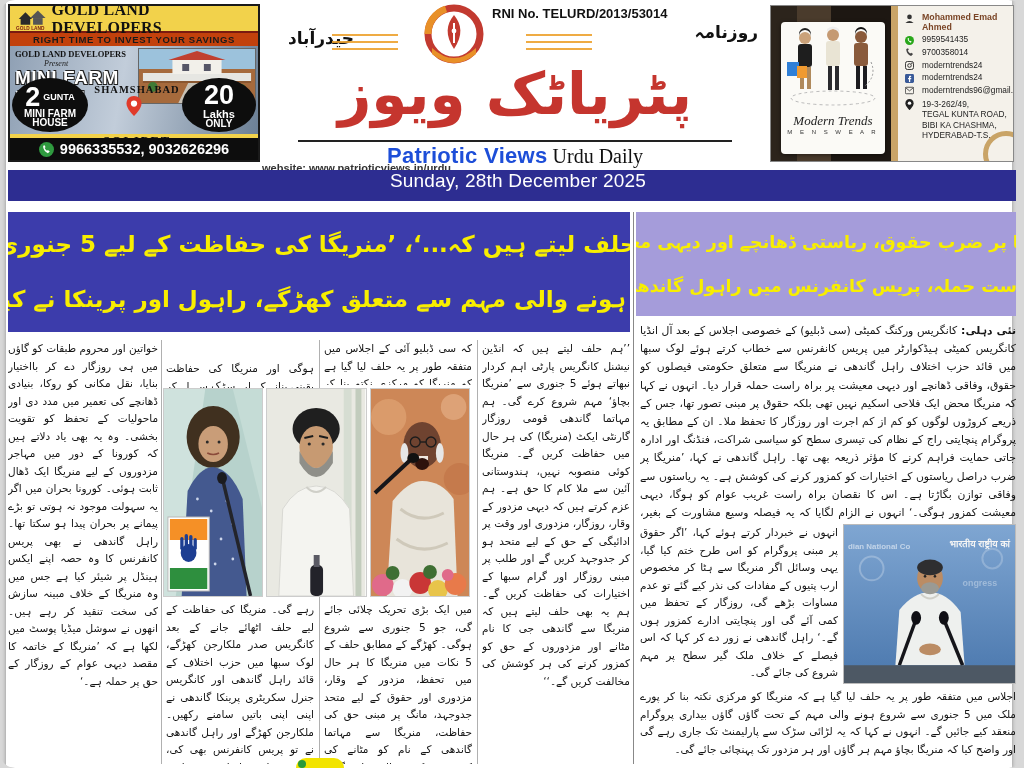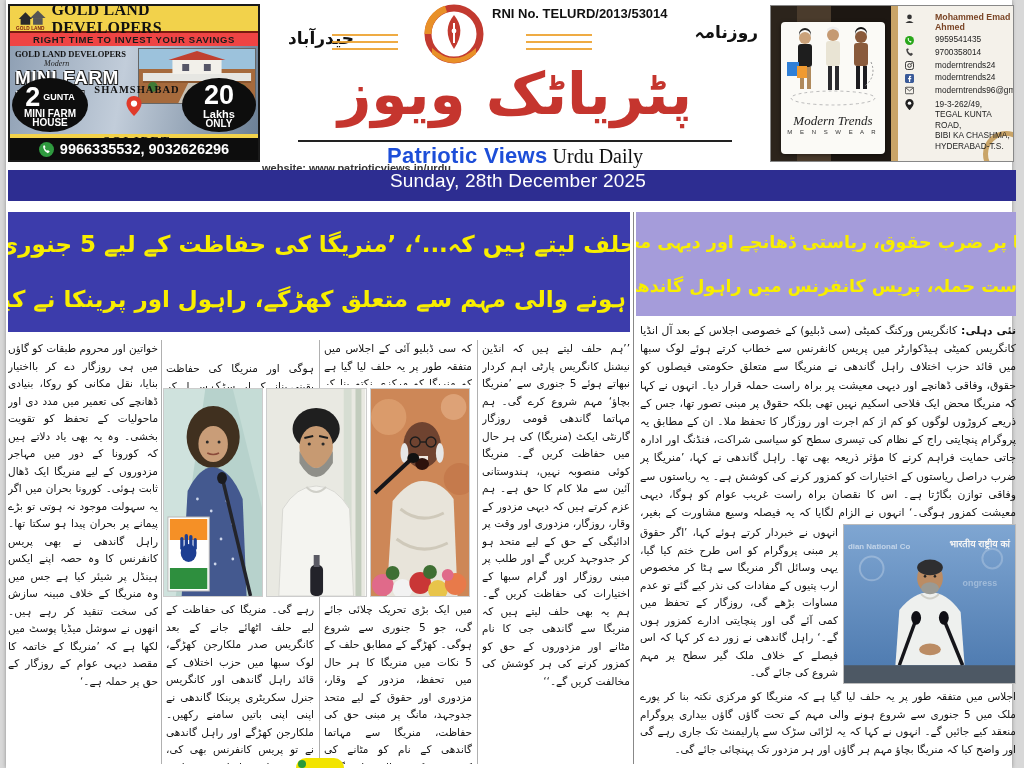--- a/index.html
+++ b/index.html
@@ -1,29 +1,29 @@
 <!DOCTYPE html>
 <html><head>
 <meta charset="utf-8">
 <style>
   * { margin:0; padding:0; box-sizing:border-box; }
   html,body { width:1024px; height:768px; }
   body { background:#d8d8d8; font-family:"Liberation Sans",sans-serif; }
-  #page { position:relative; width:1024px; height:768px; overflow:hidden; background:#d8d8d8; }
+  #page { position:relative; width:1024px; height:768px; overflow:hidden; background:#d8d8d8;border-radius:15px; }
   #sheet { position:absolute; left:6px; top:0; width:1006px; height:768px; background:#ffffff; box-shadow:0 0 4px rgba(0,0,0,.35); }
   .abs { position:absolute; }
   .urdu { direction:rtl; font-family:"DejaVu Sans",sans-serif; }
   .bodytxt { direction:rtl; font-family:"DejaVu Sans",sans-serif; font-size:10.5px; line-height:17.5px;
              text-align:justify; color:#141414; overflow:hidden; }
 
   
   #goldAd { left:8px; top:4px; width:252px; height:158px; border:2px solid #1a1a1a; background:#f2d24b; overflow:hidden; }
   .ga-top { display:flex; align-items:center; gap:4px; height:27px; padding:0 3px; border-bottom:2px solid #7a1a10; }
   .ga-title { font-family:"Liberation Serif",serif; font-weight:bold; font-size:16px; letter-spacing:.2px; color:#111; }
-  .ga-strip { height:13px; background:#ef4444; color:#1a1a1a; font-weight:bold; font-size:9.5px;
+  .ga-strip { height:13px; background:#c2410c; color:#1a1a1a; font-weight:bold; font-size:9.5px;
               text-align:center; line-height:13px; letter-spacing:.6px; }
   .ga-body { position:relative; height:88px; background:linear-gradient(100deg,#8fa0b4,#c2cdda 45%,#6c8096); }
   .ga-sub { position:absolute; left:5px; top:3px; font-size:8.5px; font-weight:bold; color:#111; font-family:"Liberation Serif",serif; }
   .ga-present { position:absolute; left:34px; top:13px; font-size:8px; font-style:italic; font-family:"Liberation Serif",serif; color:#222; }
   .ga-product { position:absolute; left:5px; top:22px; font-size:19px; font-weight:bold; color:#fff; line-height:20px;
                 text-shadow:1px 1px 0 #222,-1px 1px 0 #222,1px -1px 0 #222; letter-spacing:.5px; }
   .ga-house { position:absolute; right:2px; top:2px; width:118px; height:56px; border:1px solid #666; }
   .ga-ellipse { position:absolute; background:#0d0d0d; border-radius:50%; color:#fff; text-align:center; }
   .ga-num { font-weight:bold; font-size:27px; line-height:26px; }
   .ga-unit { font-weight:bold; font-size:9px; }
@@ -55,21 +55,21 @@
   
   #card { left:770px; top:5px; width:244px; height:157px; border:1px solid #888; overflow:hidden;
           background:linear-gradient(90deg,#2c241c 0 26px,#4a3b2c 26px 60px,#1d1712 60px 120px,#efece6 120px 100%); }
   .c-sheet { position:absolute; left:120px; top:0; width:124px; height:157px; background:#f4f1ea; }
   .c-gold { position:absolute; left:120px; top:0; width:7px; height:157px; background:#c9a467; }
   .c-panel { position:absolute; left:10px; top:16px; width:104px; height:132px; background:#fbfaf6;
              border-radius:4px; box-shadow:0 1px 4px rgba(0,0,0,.5); text-align:center; }
   .c-script { font-family:"Liberation Serif",serif; font-style:italic; font-size:13px; color:#222; margin-top:1px; }
   .c-sub { font-size:6px; letter-spacing:3px; color:#333; }
   .c-contacts { position:absolute; left:134px; top:7px; width:106px; display:flex; flex-direction:column; gap:3.2px; }
-  .c-row { display:flex; gap:21px; align-items:flex-start; font-size:8.3px; color:#222; line-height:9.5px; }
+  .c-row { display:flex; gap:8px; align-items:flex-start; font-size:8.3px; color:#222; line-height:9.5px; }
   .c-row svg { flex:0 0 auto; margin-top:.5px; }
   .c-name { color:#7a4526; font-weight:bold; font-size:8.8px; }
   .c-addr div { line-height:10.5px; }
   .c-curve { position:absolute; right:-16px; bottom:-16px; width:46px; height:46px; border-radius:50%;
              background:#f4f1ea; border:5px solid #c9a467; }
 
   
   #infoBar { left:8px; top:170px; width:1008px; height:31px; background:#2d2d91; color:#fff;
              display:flex; align-items:center;flex-direction:column; }
   .ib-date { margin-left:12px; font-size:19px; letter-spacing:.2px; }
@@ -111,21 +111,21 @@
           <rect x="8" y="12" width="10" height="6" fill="#2a2a2a"></rect>
         <path d="M18,11 L26,3 L34,11 Z" fill="#555"></path>
           <rect x="21" y="11" width="10" height="7" fill="#555"></rect>
         <text x="18" y="23" text-anchor="middle" font-size="5" font-weight="bold" fill="#7a1a10">GOLD LAND</text>
       </svg>
       <span class="ga-title">GOLD LAND DEVELOPERS</span>
     </div>
     <div class="ga-strip">RIGHT TIME TO INVEST YOUR SAVINGS</div>
     <div class="ga-body">
       <div class="ga-sub">GOLD LAND DEVELOPERS</div>
-      <div class="ga-present">Modern</div>
+      <div class="ga-present">Present</div>
       <div class="ga-product">
         <div>MINI FARM</div>
         <div>HOUSE</div>
       </div>
       <div class="ga-house">
         <svg width="100%" height="100%" viewBox="0 0 118 54" preserveAspectRatio="none">
           <rect width="118" height="20" fill="#9cc2dc"></rect>
           <rect y="20" width="118" height="34" fill="#a66a3c"></rect>
           <rect x="4" y="24" width="110" height="8" fill="#e6e6e2"></rect>
           <rect x="4" y="32" width="110" height="2" fill="#8a5730"></rect>

